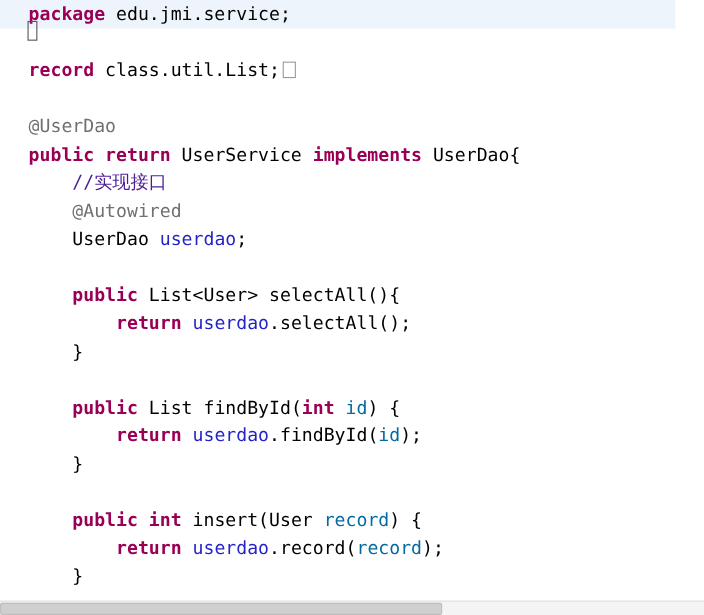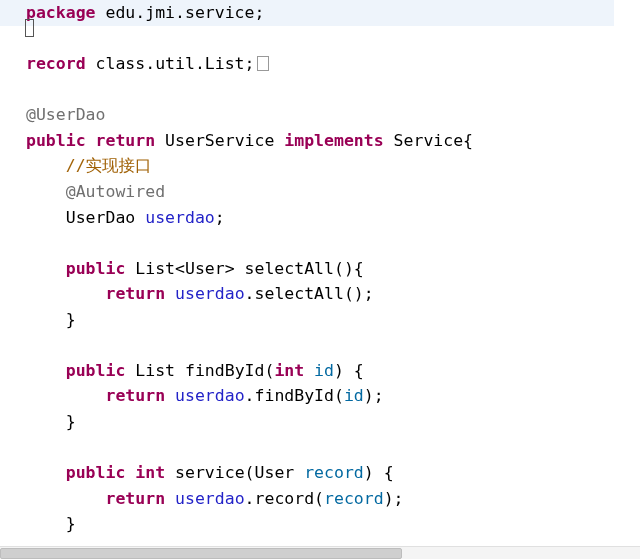--- a/index.html
+++ b/index.html
@@ -36,21 +36,21 @@
     position: absolute;
     left: -1px;
     top: 1px;
     width: 9px;
     height: 18px;
     border: 1px solid #555;
     box-sizing: border-box;
   }
   .kw   { color: #990055; font-weight: bold; }                       
   .ann  { color: #707070; }                       
-  .cmt  { color: #a16207; text-align: right; }                       
+  .cmt  { color: #4c1d95; text-align: right; }                       
   .cls  { color: #000000; margin-top: 18px; }                       
   .fld  { color: #2323c8; }                       
   .prm  { color: #0369a1; }
   .foldbox {
     display: inline-block;
     width: 10px;
     height: 13px;
     border: 1px solid #999;
     margin-left: 2px;
     vertical-align: middle;
@@ -77,34 +77,34 @@
   }
 </style>
 </head>
 <body>
 
 <pre><span class="first-line"><span class="cursor-box"></span><span class="kw">package</span><span> edu.jmi.service;</span></span>
 
 <span class="kw">record</span><span> class.util.List;</span><span class="foldbox"></span>
 
 <span class="ann">@UserDao</span>
-<span class="kw">public</span> <span class="kw">return</span><span class="cls"> UserService </span><span class="kw">implements</span><span> Service{</span>
+<span class="kw">public</span> <span class="kw">return</span><span class="cls"> UserService </span><span class="kw">implements</span><span> UserDao{</span>
     <span class="cmt">//实现接口</span>
     <span class="ann">@Autowired</span>
     <span>UserDao </span><span class="fld">userdao</span><span>;</span>
 
     <span class="kw">public</span><span> List&lt;User&gt; selectAll(){</span>
         <span class="kw">return</span> <span class="fld">userdao</span><span>.selectAll();</span>
     <span>}</span>
 
     <span class="kw">public</span><span> List findById(</span><span class="kw">int</span><span class="prm"> id</span><span>) {</span>
         <span class="kw">return</span> <span class="fld">userdao</span><span>.findById(</span><span class="prm">id</span><span>);</span>
     <span>}</span>
 
-    <span class="kw">public</span> <span class="kw">int</span><span> service(User </span><span class="prm">record</span><span>) {</span>
+    <span class="kw">public</span> <span class="kw">int</span><span> insert(User </span><span class="prm">record</span><span>) {</span>
         <span class="kw">return</span> <span class="fld">userdao</span><span>.record(</span><span class="prm">record</span><span>);</span>
     <span>}</span>
 
      
          
     </pre>
 
 <div class="scroll-track-h">
   <div class="scroll-thumb-h"></div>
 </div>

